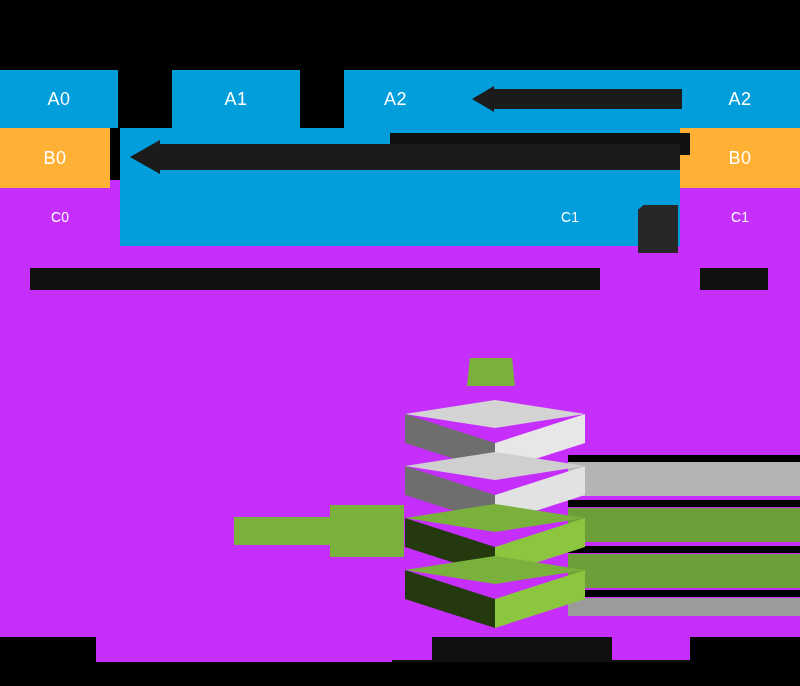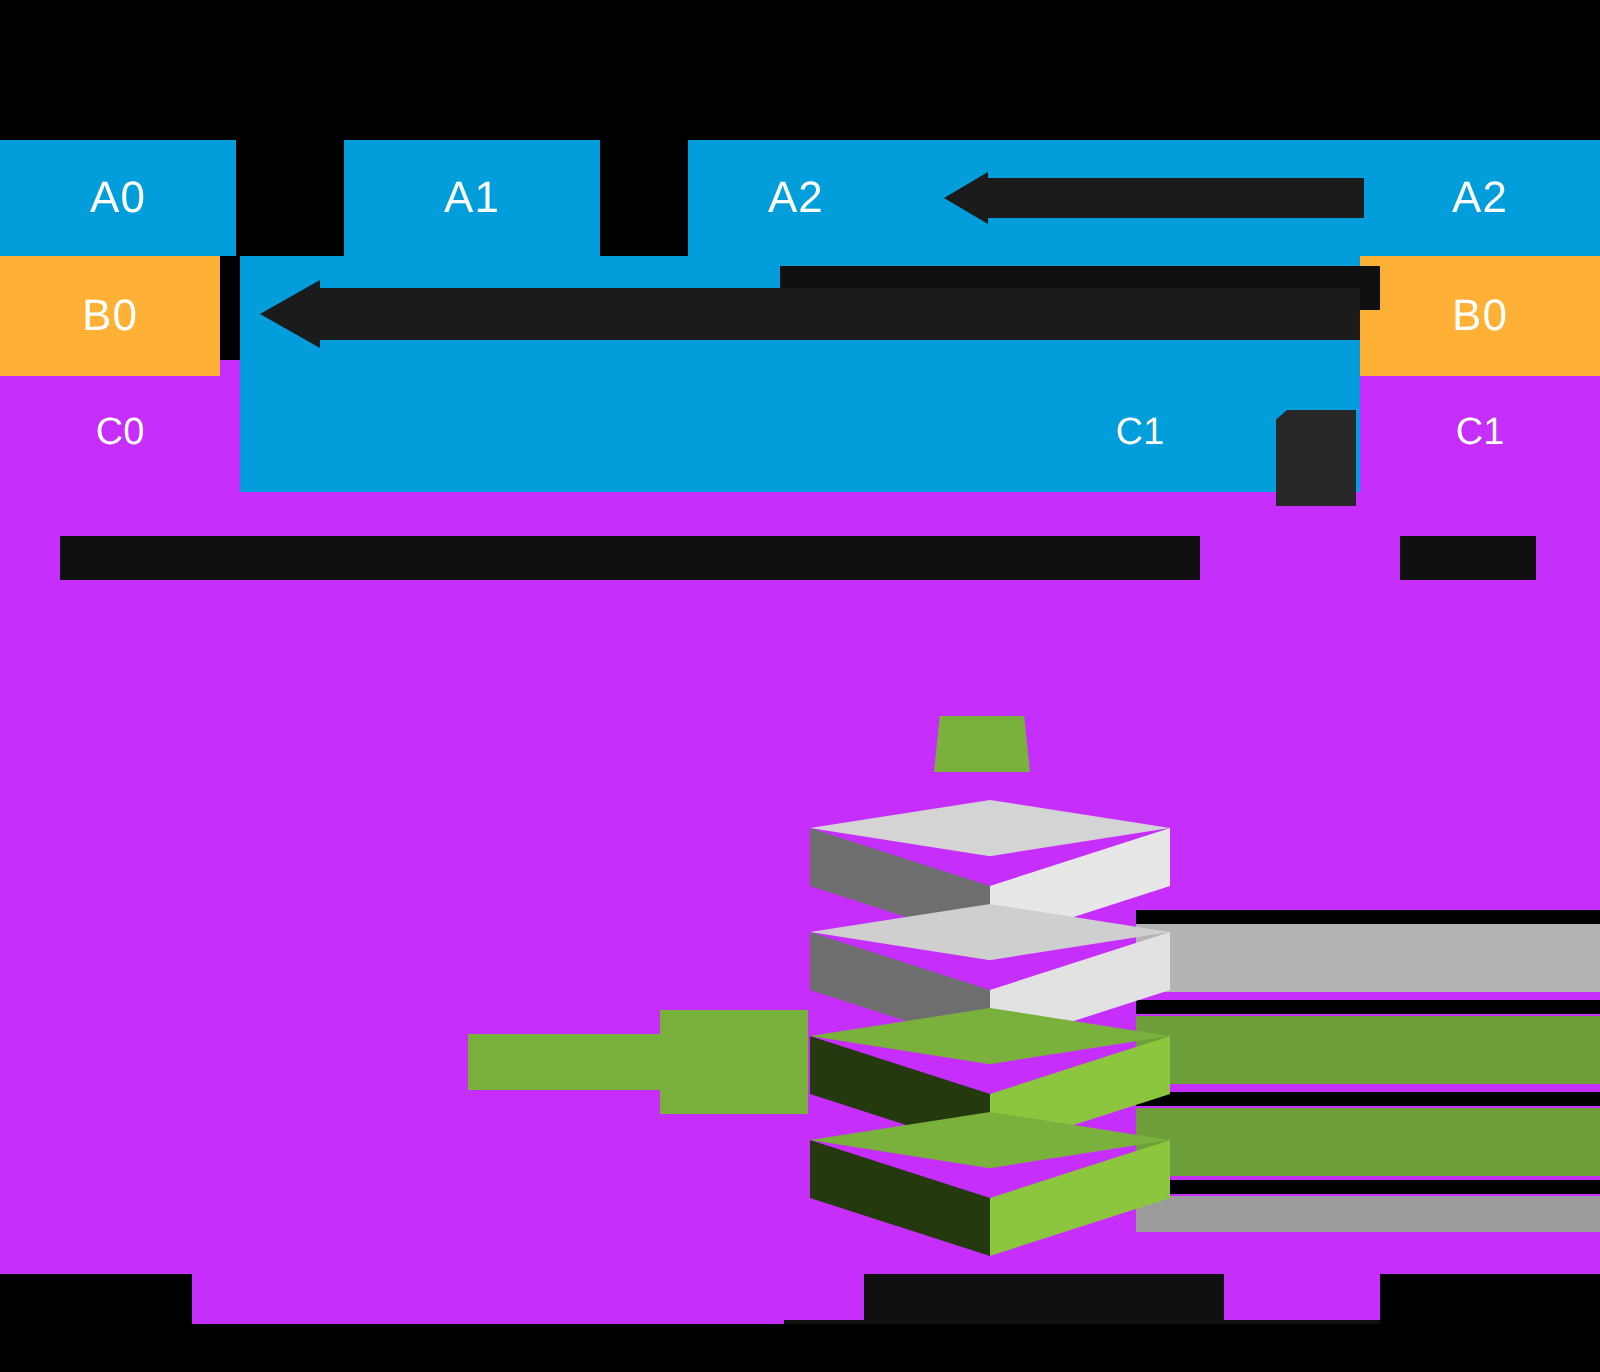--- a/index.html
+++ b/index.html
@@ -26,21 +26,21 @@
   
   .header-black{
     position:absolute;left:0;top:0;width:800px;height:70px;background:#000;
   }
 
   
   .blk{
     position:absolute;
     display:flex;align-items:center;justify-content:center;
     color:#ffffff;
-    font-size:22px;
+    font-size:18px;
     letter-spacing:.5px;
     box-sizing:border-box;
   }
   .blue{background:#029ddb;}
   .orange{background:#ffb136;}
 
   .a0{left:0;top:70px;width:118px;height:58px;}
   .a1{left:172px;top:70px;width:128px;height:58px;}
   .a2{left:344px;top:70px;width:336px;height:58px;}
   .a2r{left:680px;top:70px;width:120px;height:58px;}
@@ -51,21 +51,21 @@
 
   
   .connector-blue{
     position:absolute;left:120px;top:128px;width:560px;height:118px;
     background:#029ddb;
   }
 
   
   .clabel{
     position:absolute;
-    color:#ffffff;font-size:19px;
+    color:#ffffff;font-size:14px;
     display:flex;align-items:center;justify-content:center;
   }
   .c0{left:30px;top:203px;width:60px;height:28px;}
   .c1m{left:540px;top:203px;width:60px;height:28px;}
   .c1r{left:710px;top:203px;width:60px;height:28px;}
 
   
   .redact{position:absolute;background:#101010;}
 
   

